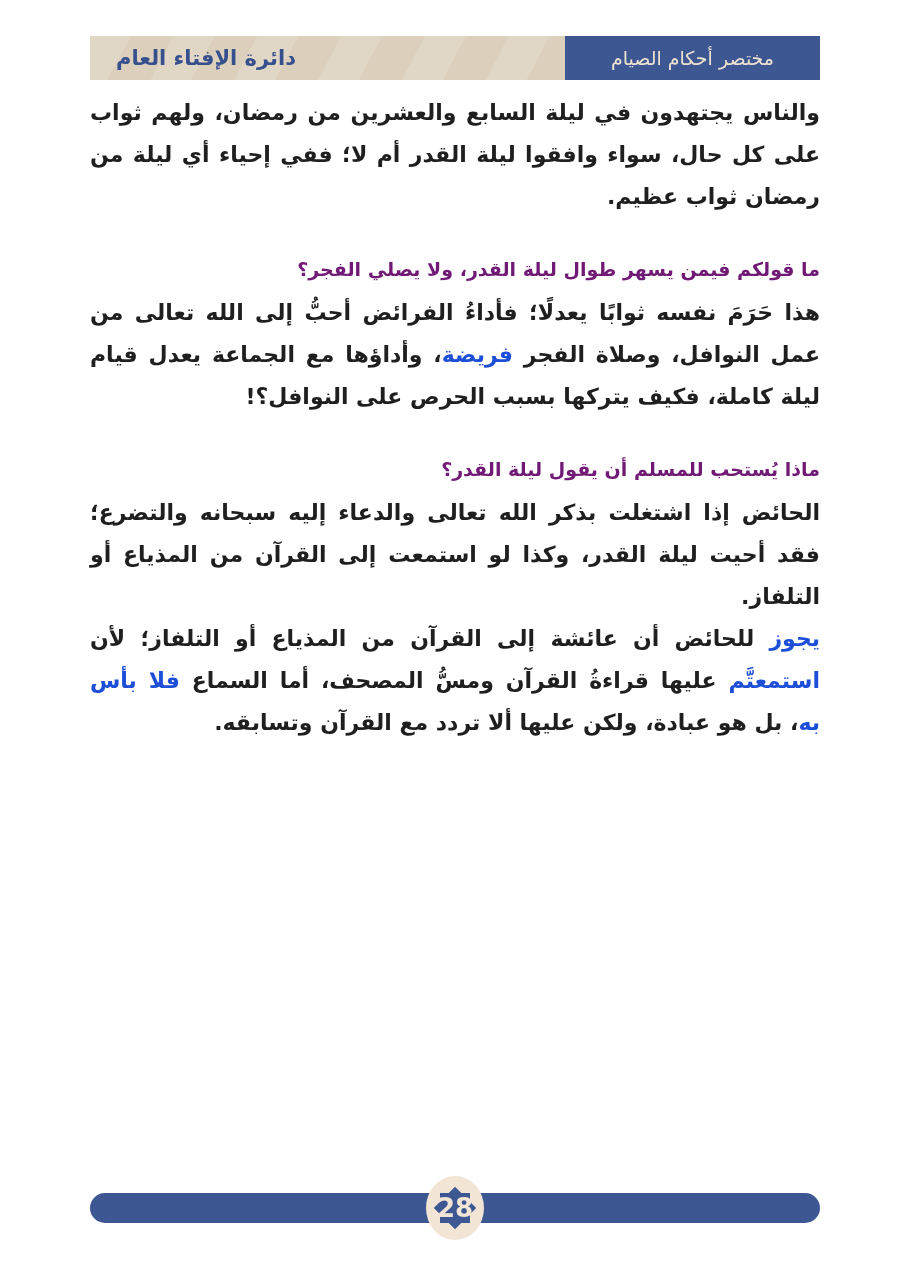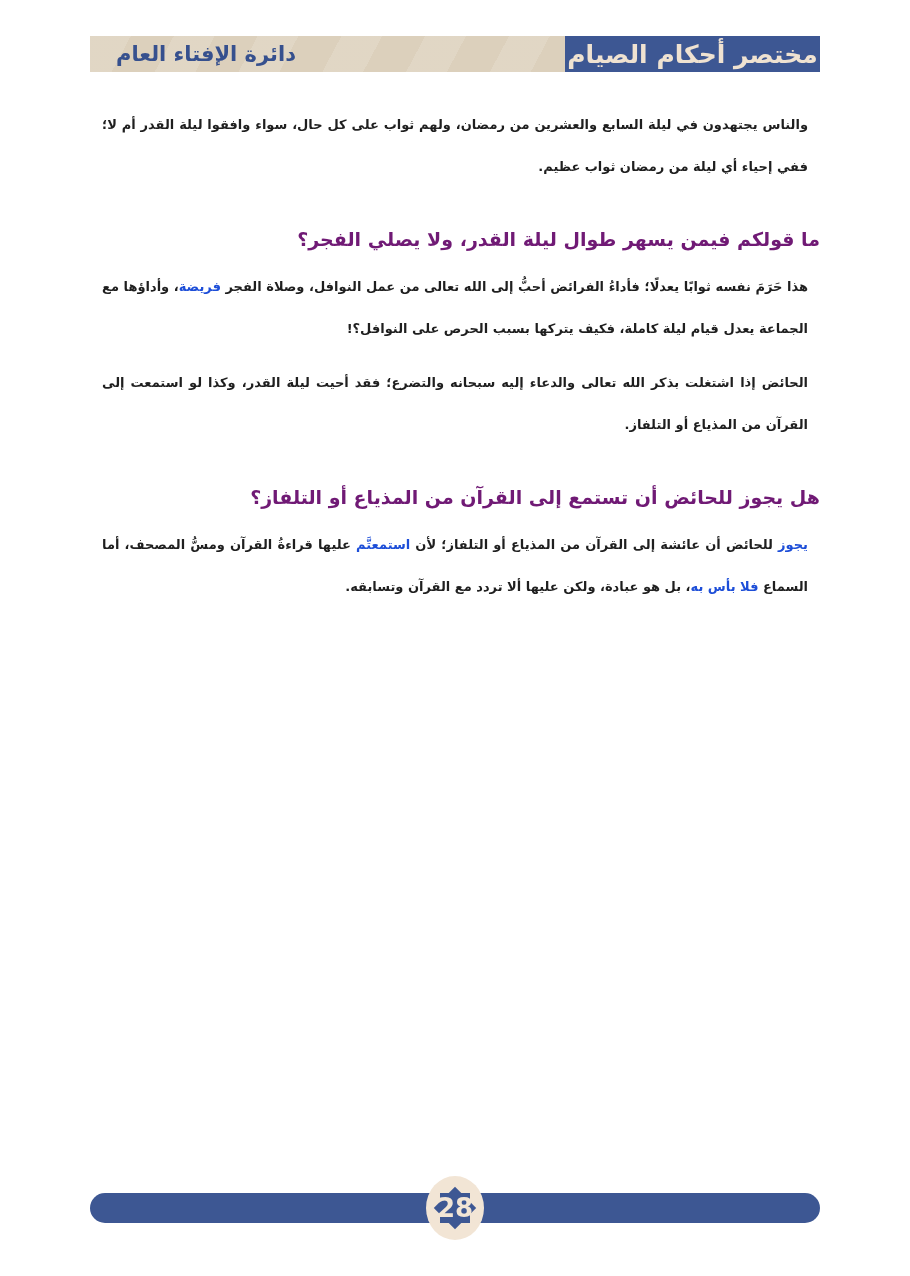--- a/index.html
+++ b/index.html
@@ -15,21 +15,21 @@
     background: #ffffff;
     overflow: hidden;
   }
 
   
   .header-band {
     position: absolute;
     top: 36px;
     left: 90px;
     right: 90px;
-    height: 36px;
+    height: 44px;
     display: flex;
     flex-direction: row;
   }
   .dept-strip {
     flex: 1;
     background-color: #dcd0bc;
     background-image: repeating-linear-gradient(118deg,
       rgba(255,255,255,0.14) 0 36px,
       rgba(255,255,255,0.0) 36px 74px);
     display: flex;
@@ -47,40 +47,40 @@
   .title-box {
     width: 255px;
     background: #3d5793;
     display: flex;
     align-items: center;
     justify-content: center;
     direction: rtl;
   }
   .page-title {
     color: #efe2d1;
-    font-size: 25px;
-    font-weight: 700;
+    font-size: 19px;
+    font-weight: 400;
     white-space: nowrap;
   }
 
   
   .content {
     position: absolute;
     top: 92px;
     right: 90px;
     left: 90px;
     direction: rtl;
     color: #1f1f1f;
   }
   .para {
-    font-size: 13px;
+    font-size: 22px;
     font-weight: 700;
     line-height: 42px;
     text-align: justify;
-    margin: 12px;
+    margin: 0;
   }
   .question {
     color: #701a75;
     font-size: 19px;
     font-weight: 700;
     line-height: 30px;
     text-align: right;
     margin: 36px 0 8px 0;
   }
   .red { color: #1d4ed8; }
@@ -149,24 +149,24 @@
     </div>
   </div>
 
   <div class="content">
 
     <p class="para"><span>والناس يجتهدون في ليلة السابع والعشرين من رمضان، ولهم ثواب على كل حال، سواء وافقوا ليلة القدر أم لا؛ ففي إحياء أي ليلة من رمضان ثواب عظيم.</span></p>
 
     <h3 class="question">ما قولكم فيمن يسهر طوال ليلة القدر، ولا يصلي الفجر؟</h3>
     <p class="para"><span>هذا حَرَمَ نفسه ثوابًا يعدلًا؛ فأداءُ الفرائض أحبُّ إلى الله تعالى من عمل النوافل، وصلاة الفجر </span><span class="red">فريضة</span><span>، وأداؤها مع الجماعة يعدل قيام ليلة كاملة، فكيف يتركها بسبب الحرص على النوافل؟!</span></p>
 
+    <h3 class="question">ماذا يُستحب للمسلم أن يقول ليلة القدر؟</h3>
 
     <p class="para"><span>الحائض إذا اشتغلت بذكر الله تعالى والدعاء إليه سبحانه والتضرع؛ فقد أحيت ليلة القدر، وكذا لو استمعت إلى القرآن من المذياع أو التلفاز.</span></p>
 
-    <h3 class="question">هل يجوز للحائض أن تستمع إلى القرآن من المذياع أو التلفاز؟</h3>
     <p class="para"><span class="red">يجوز</span><span> للحائض أن عائشة إلى القرآن من المذياع أو التلفاز؛ لأن </span><span class="red">استمعتَّم</span><span> عليها قراءةُ القرآن ومسُّ المصحف، أما السماع </span><span class="red">فلا بأس به</span><span>، بل هو عبادة، ولكن عليها ألا تردد مع القرآن وتسابقه.</span></p>
 
   </div>
 
   <div class="footer-bar"></div>
   <div class="page-badge">
     <div class="star">
       <div class="sq"></div>
       <div class="sq rot"></div>
     </div>

